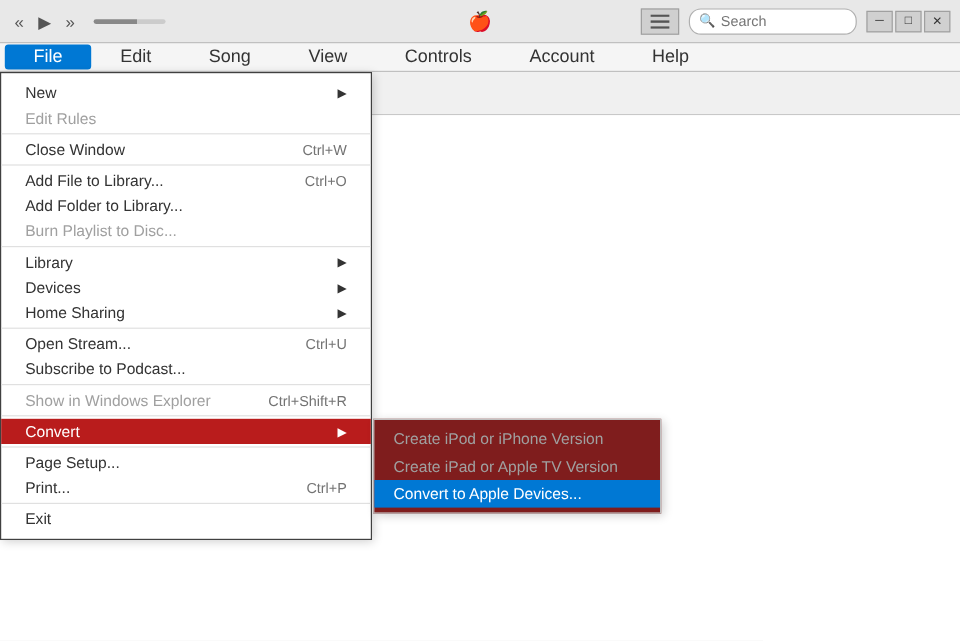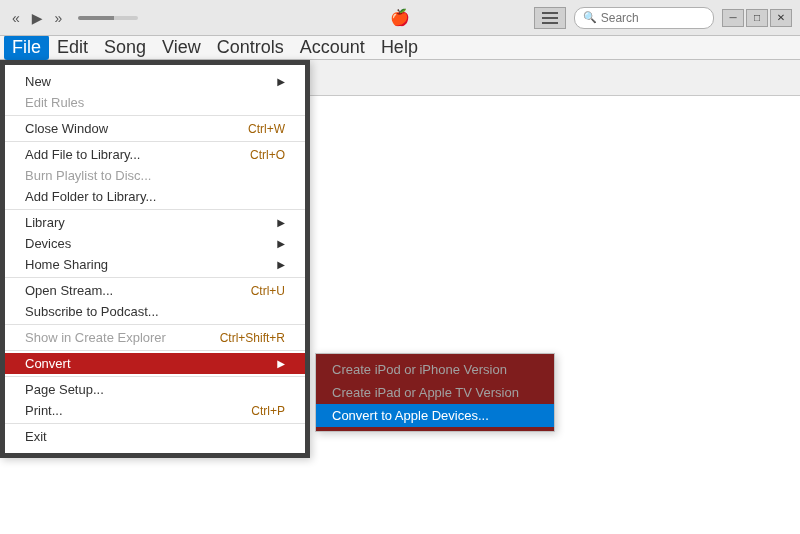--- a/index.html
+++ b/index.html
@@ -108,23 +108,23 @@
     
     .menu-bar {
       height: 24px;
       background: #f5f5f5;
       border-bottom: 1px solid #c0c0c0;
       display: flex;
       align-items: center;
       padding: 0 4px;
     }
     .menu-item {
-      padding: 2px 8px;
-      cursor: pointer;
-      font-size: 18px;
+      padding: 2px 24px;
+      cursor: pointer;
+      font-size: 15px;
       color: #333;
       border-radius: 3px;
     }
     .menu-item:hover, .menu-item.active {
       background: #0078d4;
       color: white;
     }
     .menu-item.active {
       background: #0078d4;
       color: white;
@@ -156,21 +156,21 @@
     .dropdown-overlay {
       position: absolute;
       top: 60px;
       left: 0;
       z-index: 100;
     }
 
     
     .file-menu {
       background: white;
-      border: 5px solid #404040;
+      border: 1px solid #404040;
       box-shadow: 2px 2px 8px rgba(0,0,0,0.2);
       width: 310px;
       padding: 4px 0;
     }
     .menu-group {
       border-bottom: 1px solid #e0e0e0;
       padding: 2px 0;
     }
     .menu-group:last-child {
       border-bottom: none;
@@ -188,21 +188,21 @@
       cursor: default;
     }
     .menu-row.highlighted {
       background: #b91c1c;
       color: white;
     }
     .menu-row-label {
       flex: 1;
     }
     .menu-row-shortcut {
-      color: #a16207;
+      color: #737373;
       font-size: 12px;
       margin-left: 20px;
     }
     .menu-row-arrow {
       margin-left: 8px;
       font-size: 10px;
     }
 
     
     .convert-submenu {
@@ -338,26 +338,26 @@
         <span class="menu-row-label">Close Window</span>
         <span class="menu-row-shortcut">Ctrl+W</span>
       </div>
     </div>
 
     <div class="menu-group">
       <div class="menu-row">
         <span class="menu-row-label">Add File to Library...</span>
         <span class="menu-row-shortcut">Ctrl+O</span>
       </div>
+      <div class="menu-row">
+        <span class="menu-row-label">Add Folder to Library...</span>
+      </div>
       <div class="menu-row disabled">
         <span class="menu-row-label">Burn Playlist to Disc...</span>
       </div>
-      <div class="menu-row">
-        <span class="menu-row-label">Add Folder to Library...</span>
-      </div>
     </div>
 
     <div class="menu-group">
       <div class="menu-row">
         <span class="menu-row-label">Library</span>
         <span class="menu-row-arrow">▶</span>
       </div>
       <div class="menu-row">
         <span class="menu-row-label">Devices</span>
         <span class="menu-row-arrow">▶</span>
@@ -373,21 +373,21 @@
         <span class="menu-row-label">Open Stream...</span>
         <span class="menu-row-shortcut">Ctrl+U</span>
       </div>
       <div class="menu-row">
         <span class="menu-row-label">Subscribe to Podcast...</span>
       </div>
     </div>
 
     <div class="menu-group">
       <div class="menu-row disabled">
-        <span class="menu-row-label">Show in Create Explorer</span>
+        <span class="menu-row-label">Show in Windows Explorer</span>
         <span class="menu-row-shortcut">Ctrl+Shift+R</span>
       </div>
     </div>
 
     <div class="menu-group">
       <div class="convert-row-wrapper">
         <div class="menu-row highlighted">
           <span class="menu-row-label">Convert</span>
           <span class="menu-row-arrow">▶</span>
         </div>

